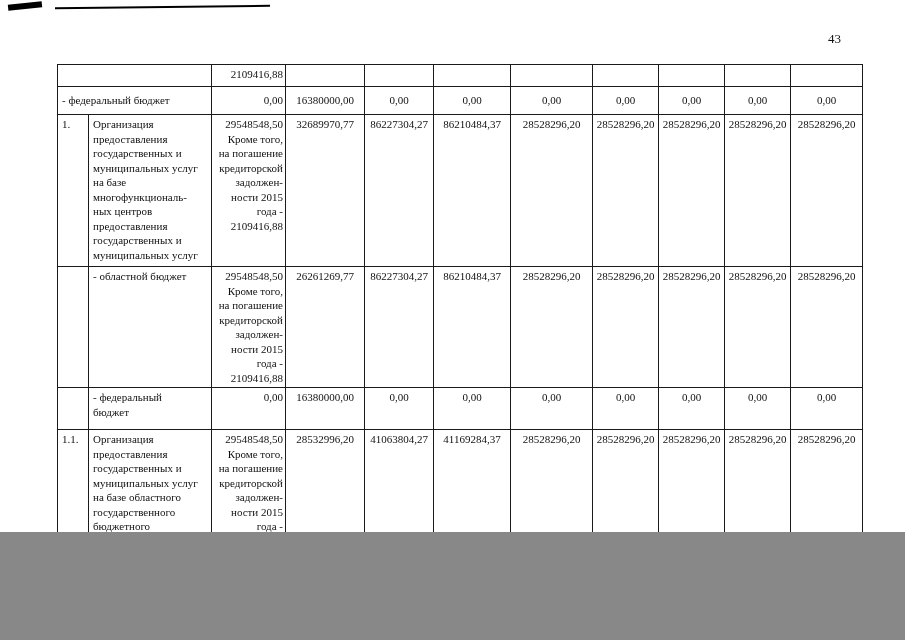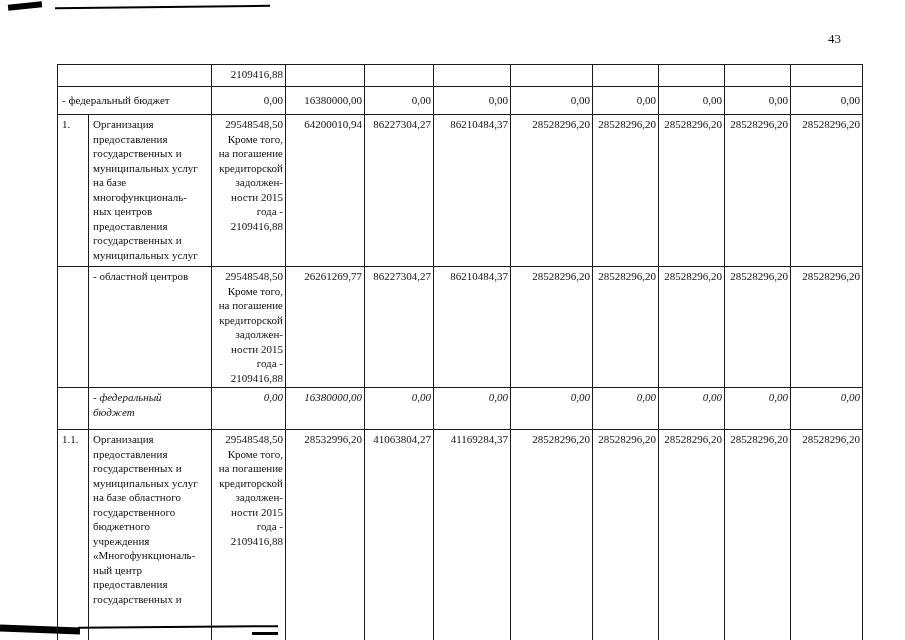--- a/index.html
+++ b/index.html
@@ -1,19 +1,19 @@
 <!DOCTYPE html>
 <html><head>
 <meta charset="utf-8">
 <style>
   html, body { margin: 0; padding: 0; background: #888; }
   .page {
     position: relative;
     width: 905px;
-    height: 640px;
+    height: 532px;
     background: #ffffff;
     overflow: hidden;
     font-family: "Liberation Serif", serif;
     color: #111;
   }
   .artifact { position: absolute; background: #000; }
   .a-top1   { left: 8px;   top: 3px;   width: 34px;  height: 6px; transform: rotate(-6deg); }
   .a-top2   { left: 55px;  top: 6px;   width: 215px; height: 2px; transform: rotate(-0.6deg); }
   .a-bot1   { left: 0px;   top: 626px; width: 80px;  height: 7px; transform: rotate(2deg); }
   .a-bot2   { left: 78px;  top: 626px; width: 200px; height: 2px; transform: rotate(-0.5deg); }
@@ -36,27 +36,27 @@
     border: 1px solid #1a1a1a;
     font-size: 11px;
     line-height: 1.32;
     vertical-align: top;
     padding: 2px 2px;
     overflow: hidden;
   }
   .budget-table td.num { text-align: left; padding-left: 4px; }
   .budget-table td.lbl { text-align: left; padding-left: 4px; white-space: pre-line; }
   .budget-table td.amt { text-align: right; white-space: pre-line; }
-  .budget-table td.val { text-align: right; }
+  .budget-table td.val { text-align: center; }
   tr.r0 { height: 22px; }
   tr.r1 { height: 28px; }
   tr.r1 td { vertical-align: middle; }
   tr.r2 { height: 152px; }
   tr.r3 { height: 117px; }
-  tr.r4 { height: 42px; font-style: italic; }
+  tr.r4 { height: 42px; }
   tr.r5 { height: 215px; }
 </style>
 </head>
 <body>
 
 <div class="page">
 
   <div class="artifact a-top1"></div>
   <div class="artifact a-top2"></div>
   <div class="artifact a-bot1"></div>
@@ -120,33 +120,33 @@
 государственных и
 муниципальных услуг</td>
         <td class="amt">29548548,50
 Кроме того,
 на погашение
 кредиторской
 задолжен-
 ности 2015
 года -
 2109416,88</td>
-        <td class="val">64200010,94</td>
+        <td class="val">32689970,77</td>
         <td class="val">86227304,27</td>
         <td class="val">86210484,37</td>
         <td class="val">28528296,20</td>
         <td class="val">28528296,20</td>
         <td class="val">28528296,20</td>
         <td class="val">28528296,20</td>
         <td class="val">28528296,20</td>
       </tr>
 
       <tr class="r3">
         <td class="num"></td>
-        <td class="lbl">- областной центров</td>
+        <td class="lbl">- областной бюджет</td>
         <td class="amt">29548548,50
 Кроме того,
 на погашение
 кредиторской
 задолжен-
 ности 2015
 года -
 2109416,88</td>
         <td class="val">26261269,77</td>
         <td class="val">86227304,27</td>

